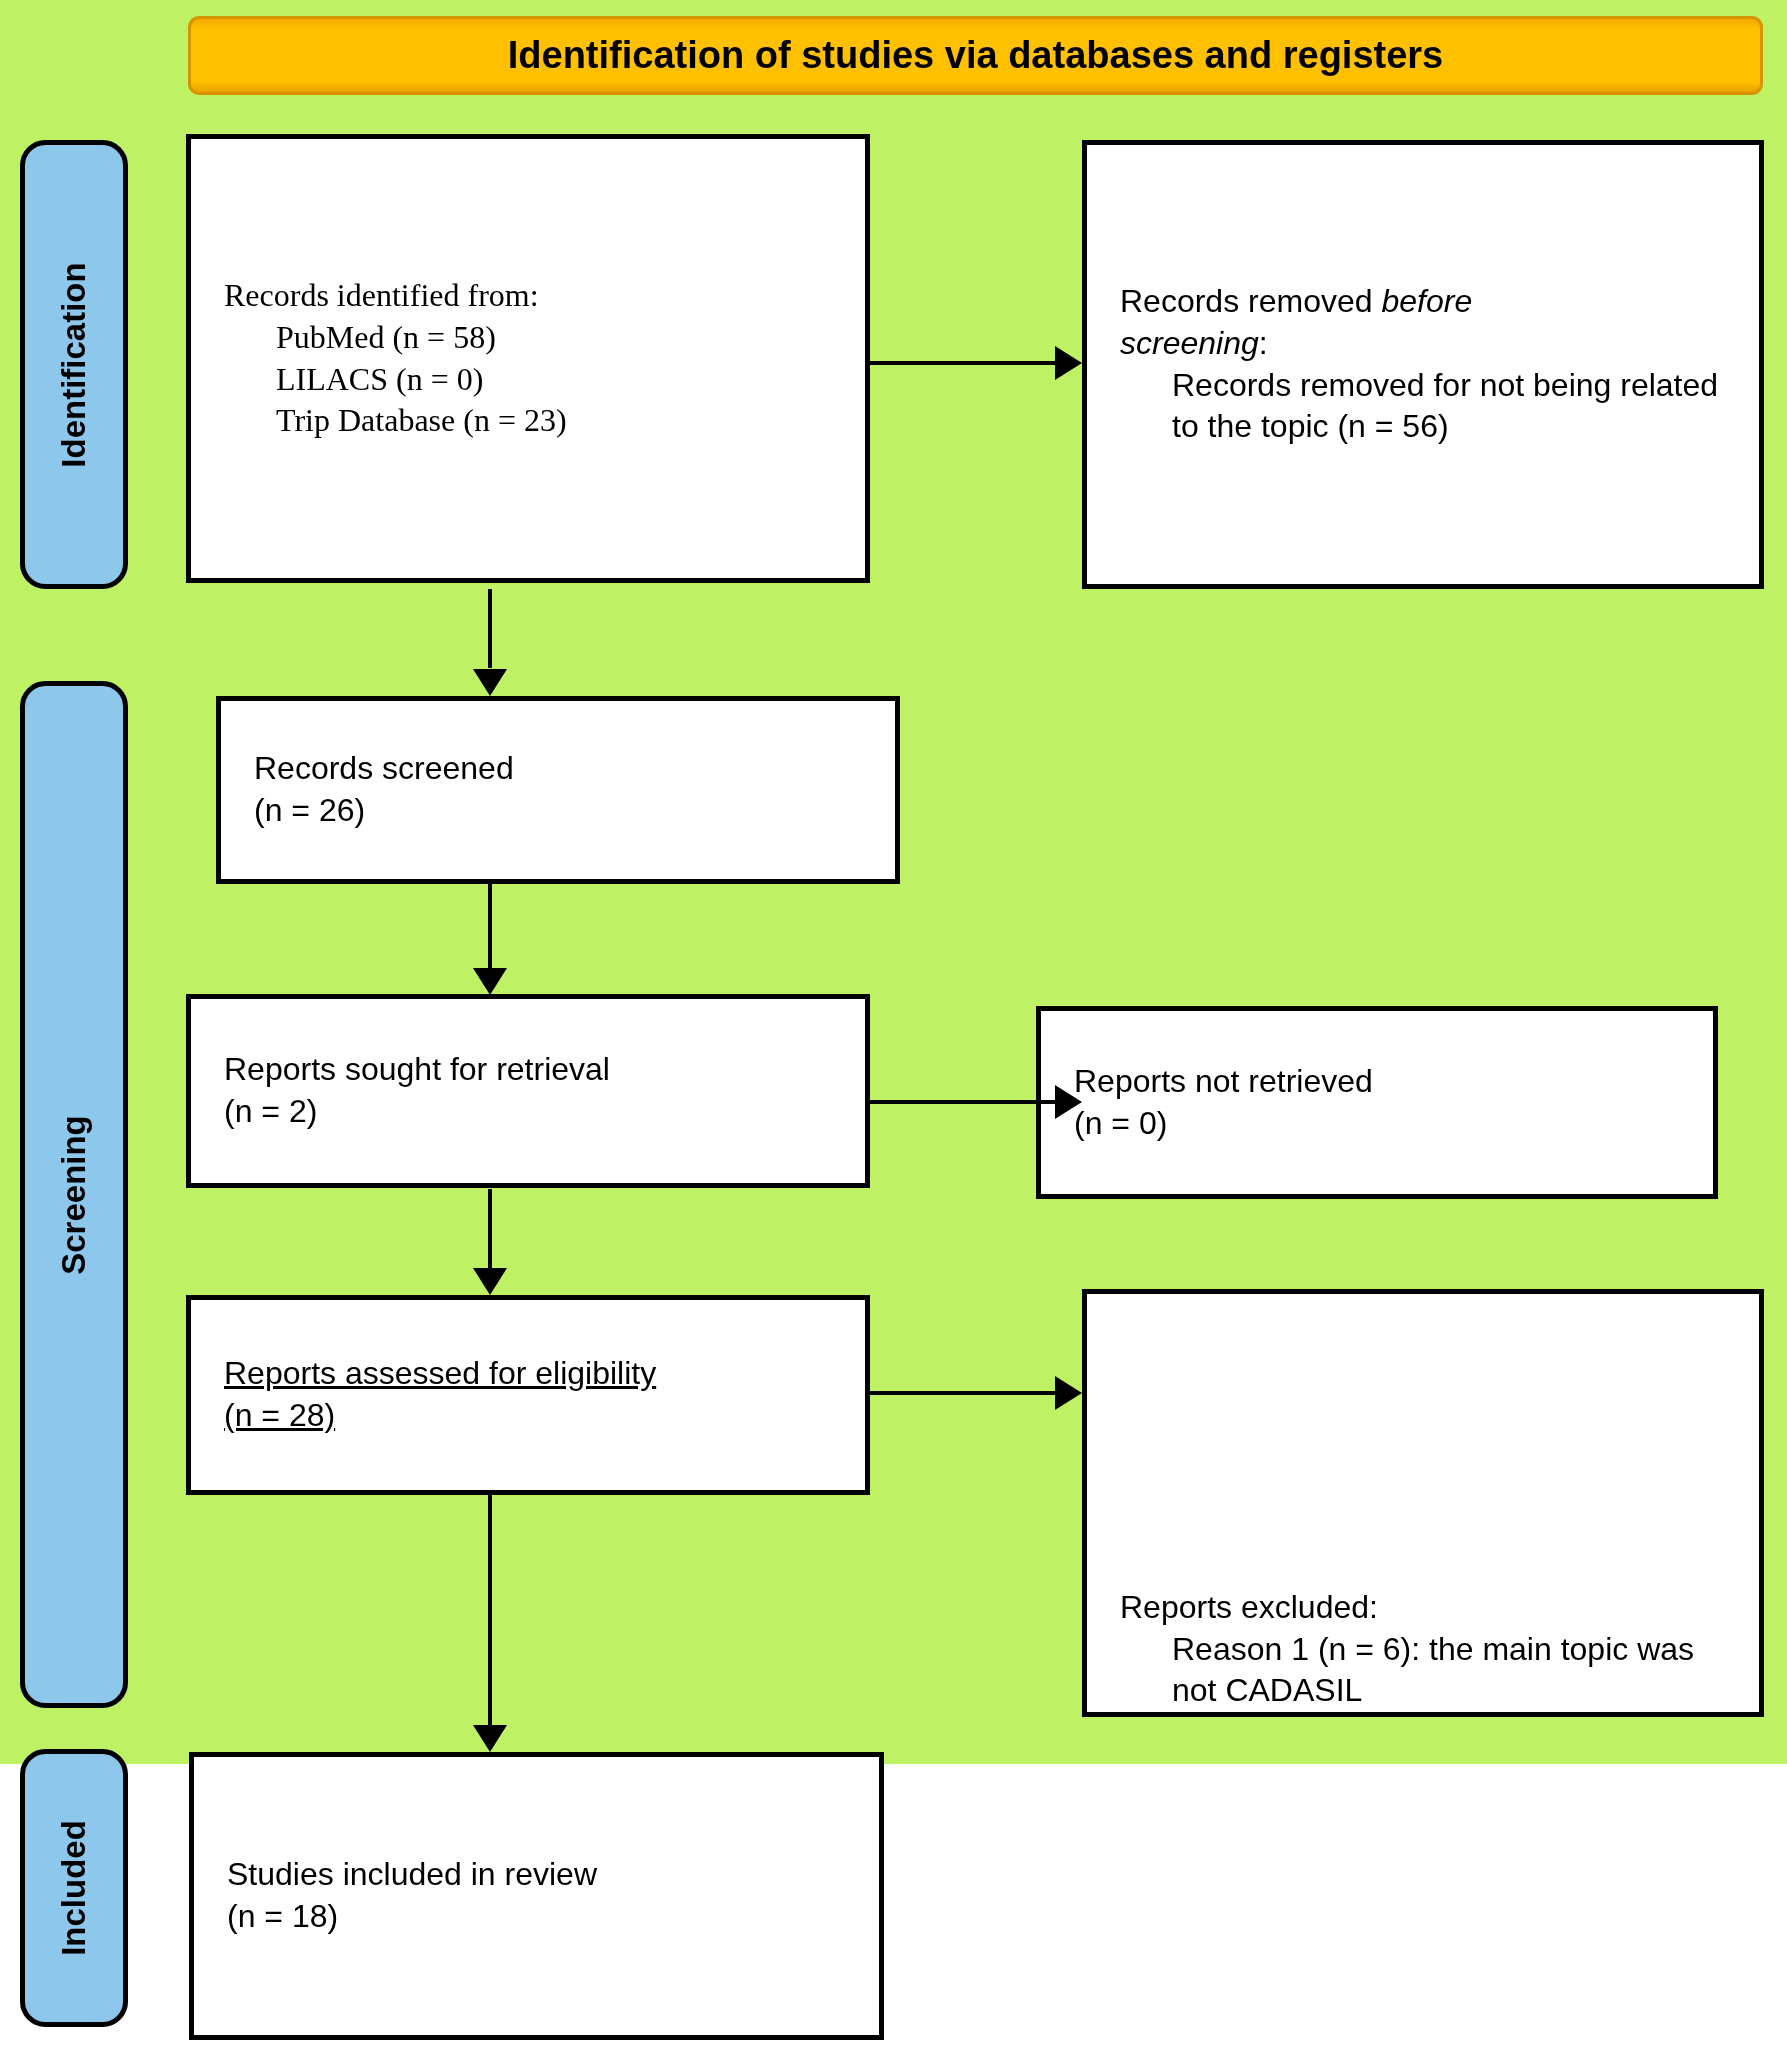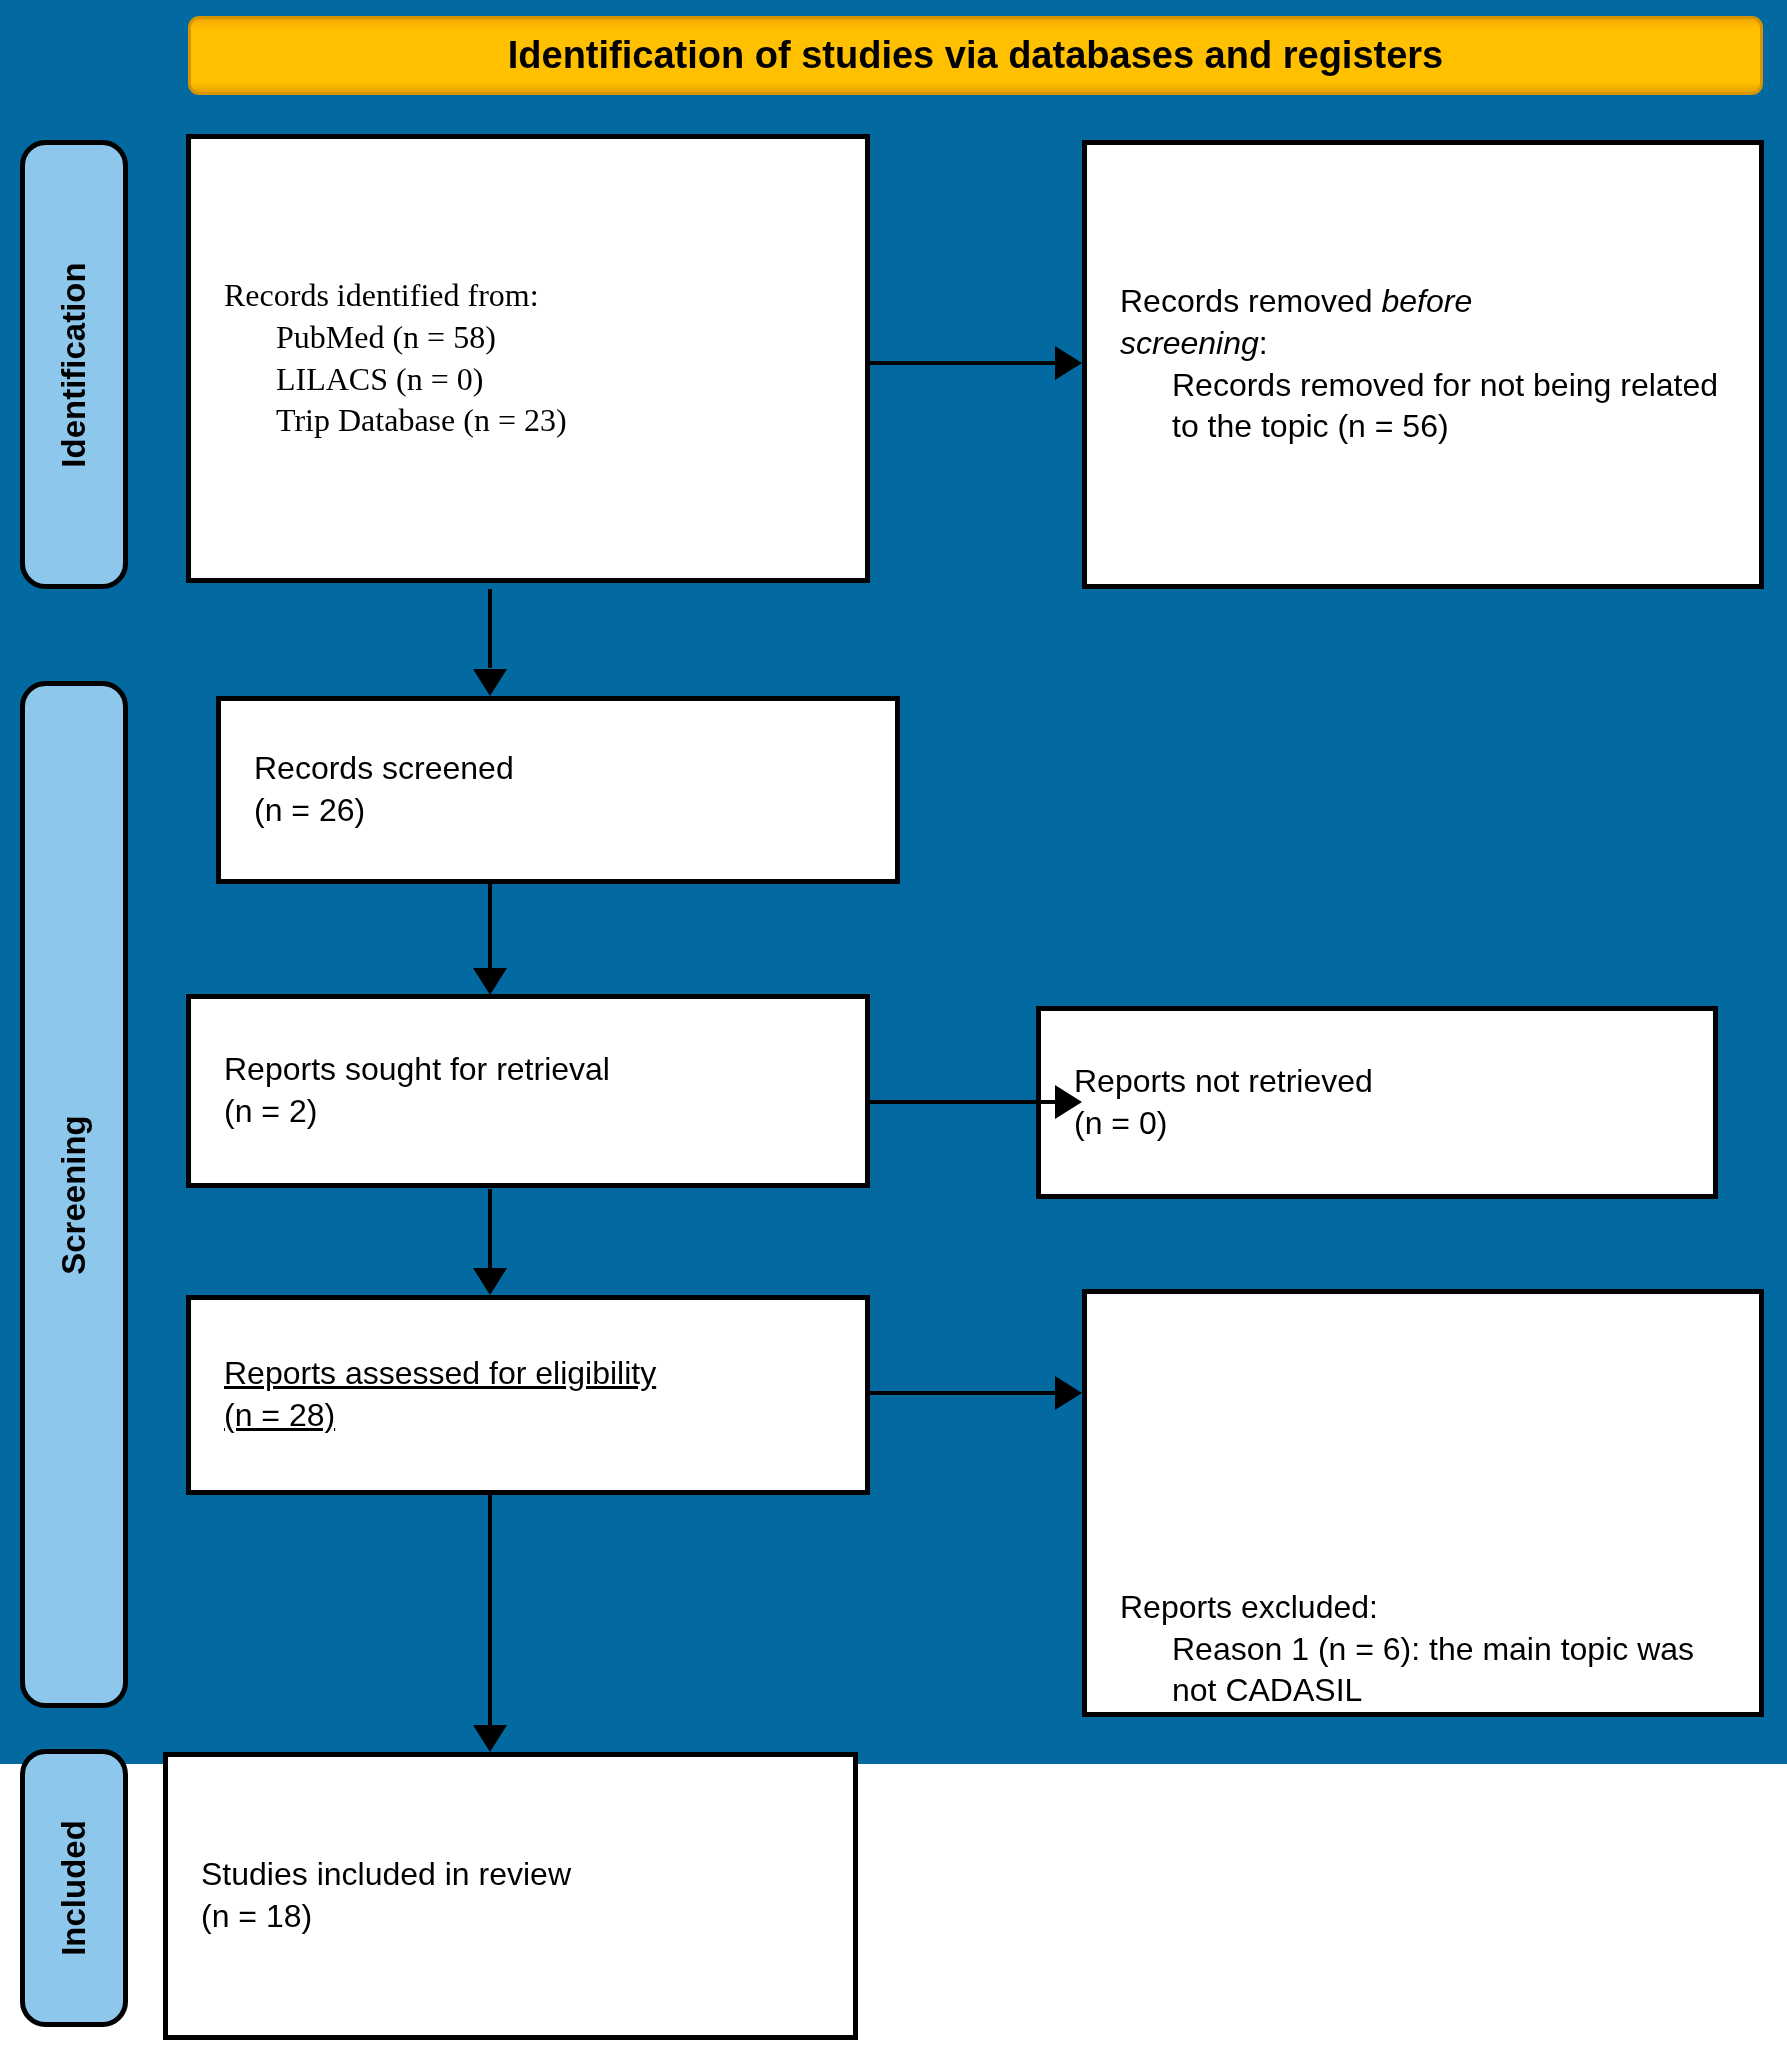--- a/index.html
+++ b/index.html
@@ -13,21 +13,21 @@
     position: relative;
     font-family: "Liberation Sans", sans-serif;
     overflow: hidden;
   }
 
   #stage {
     position: absolute;
     left: 0; top: 0;
     width: 1788px;
     height: 1764px;
-    background: #0369a1;
+    background: #bef264;
   }
 
   
   .banner {
     position: absolute;
     left: 188px;
     top: 15.6px;
     width: 1575px;
     height: 79px;
     background: linear-gradient(to bottom, #f5a800 0%, #ffc000 14%, #ffc000 86%, #e8a200 100%);
@@ -96,21 +96,21 @@
   .ital { font-style: italic; }
 
   
   #box-identified   { left: 186px;  top: 134px;  width: 684px;  height: 449px; font-family: Liberation Serif, serif; }
   #box-removed      { left: 1082px; top: 140px;  width: 682px;  height: 449px; justify-content: flex-end; }
   #box-screened     { left: 186px;  top: 696px;  width: 684px;  height: 188px; margin-left: 30px; }
   #box-sought       { left: 186px;  top: 994px; width: 684px;  height: 194px; }
   #box-notretrieved { left: 1036px; top: 1006px; width: 682px;  height: 193px; }
   #box-assessed     { left: 186px;  top: 1295px; width: 684px;  height: 200px; text-decoration: underline; }
   #box-excluded     { left: 1082px; top: 1289px; width: 682px;  height: 428px; align-items: flex-end; }
-  #box-included     { left: 163px;  top: 1752px; width: 695px;  height: 288px; }
+  #box-included     { left: 189px;  top: 1752px; width: 695px;  height: 288px; }
 
   
   .vline {
     position: absolute;
     width: 4.2px;
     background: #000000;
   }
   .hline {
     position: absolute;
     height: 4.2px;

